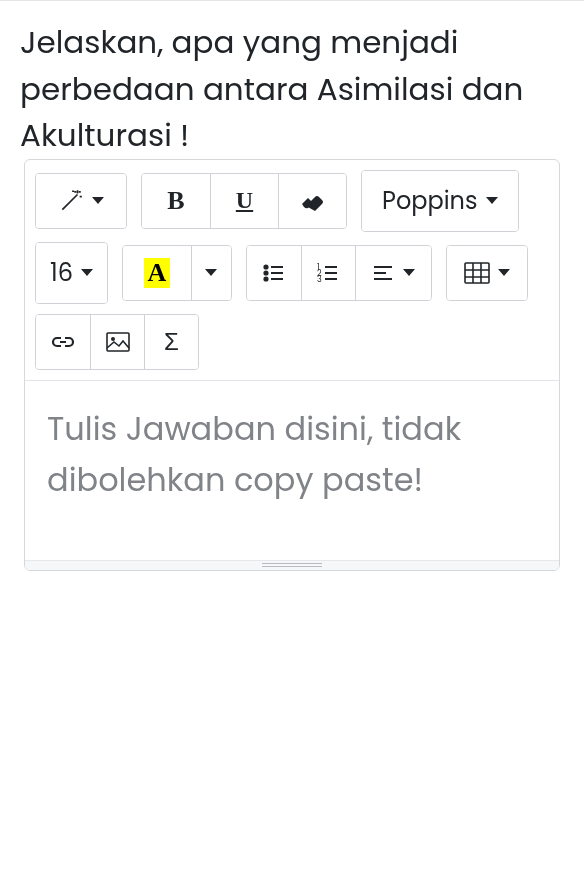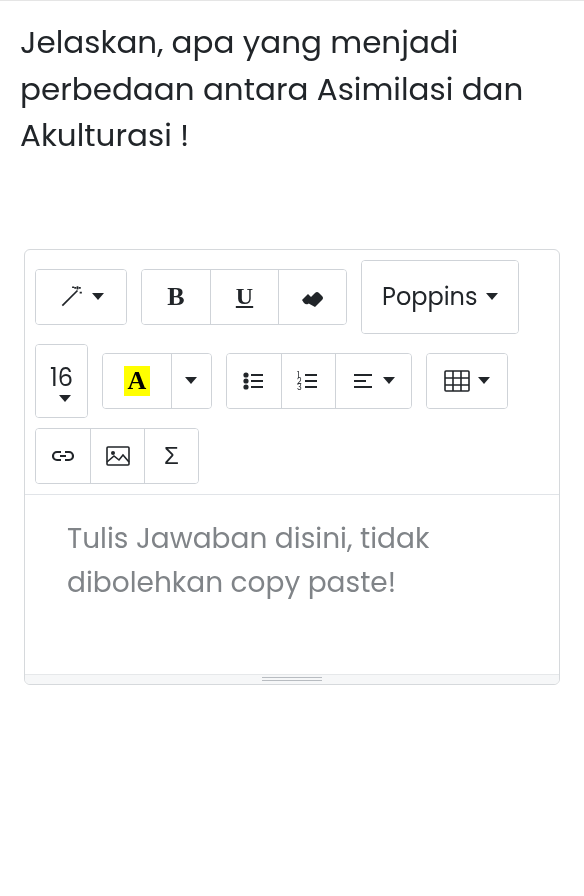--- a/index.html
+++ b/index.html
@@ -14,21 +14,20 @@
     width: 584px;
     min-height: 896px;
     padding: 18px 20px 20px 20px;
     border-top: 1px solid #e5e5e5;
   }
   .question {
     font-size: 31px;
     line-height: 1.5;
     font-weight: 400;
     color: #212529;
-    margin-bottom: 90px;
   }
   .answer-label {
     font-size: 28px;
     font-weight: 700;
     margin: 0 0 18px 4px;
   }
   .editor-panel {
     border: 1px solid #d6d9dc;
     border-radius: 6px;
     margin: 0 4px;
@@ -56,22 +55,22 @@
     justify-content: center;
     background: #fff;
     border: none;
     cursor: pointer;
     font-family: inherit;
     color: #212529;
     padding: 0;
   }
   .btn.icon   { width: 68px; height: 54px; }
   .btn.wide   { width: 90px; height: 54px; }
-  .btn.text   { height: 72px; padding: 0 20px; font-size: 24px; }
-  .btn.text.sm{ padding: 0 14px; flex-direction: column; }
+  .btn.text   { height: 60px; padding: 0 20px; font-size: 24px; }
+  .btn.text.sm{ padding: 0 14px; }
   .btn.icon.sm { width: 54px; height: 54px; }
   .caret {
     display: inline-block;
     width: 0; height: 0;
     border-left: 6px solid transparent;
     border-right: 6px solid transparent;
     border-top: 7px solid #212529;
     margin-left: 10px;
   }
   .caret.sm { margin-left: 8px; }
@@ -87,23 +86,22 @@
     color: #000;
     padding: 0 4px;
   }
   .editor-body {
     border-top: 1px solid #e1e4e8;
     min-height: 180px;
     padding: 22px 22px 30px 22px;
   }
   .placeholder {
     color: #808488;
-    font-size: 28px;
+    font-size: 32px;
     line-height: 1.6;
-    margin-left: 20px;
   }
   .resizer {
     height: 10px;
     background: #f6f7f8;
     display: flex;
     align-items: center;
     justify-content: center;
     border-top: 1px solid #e6e8ea;
   }
   .resizer .grip {

